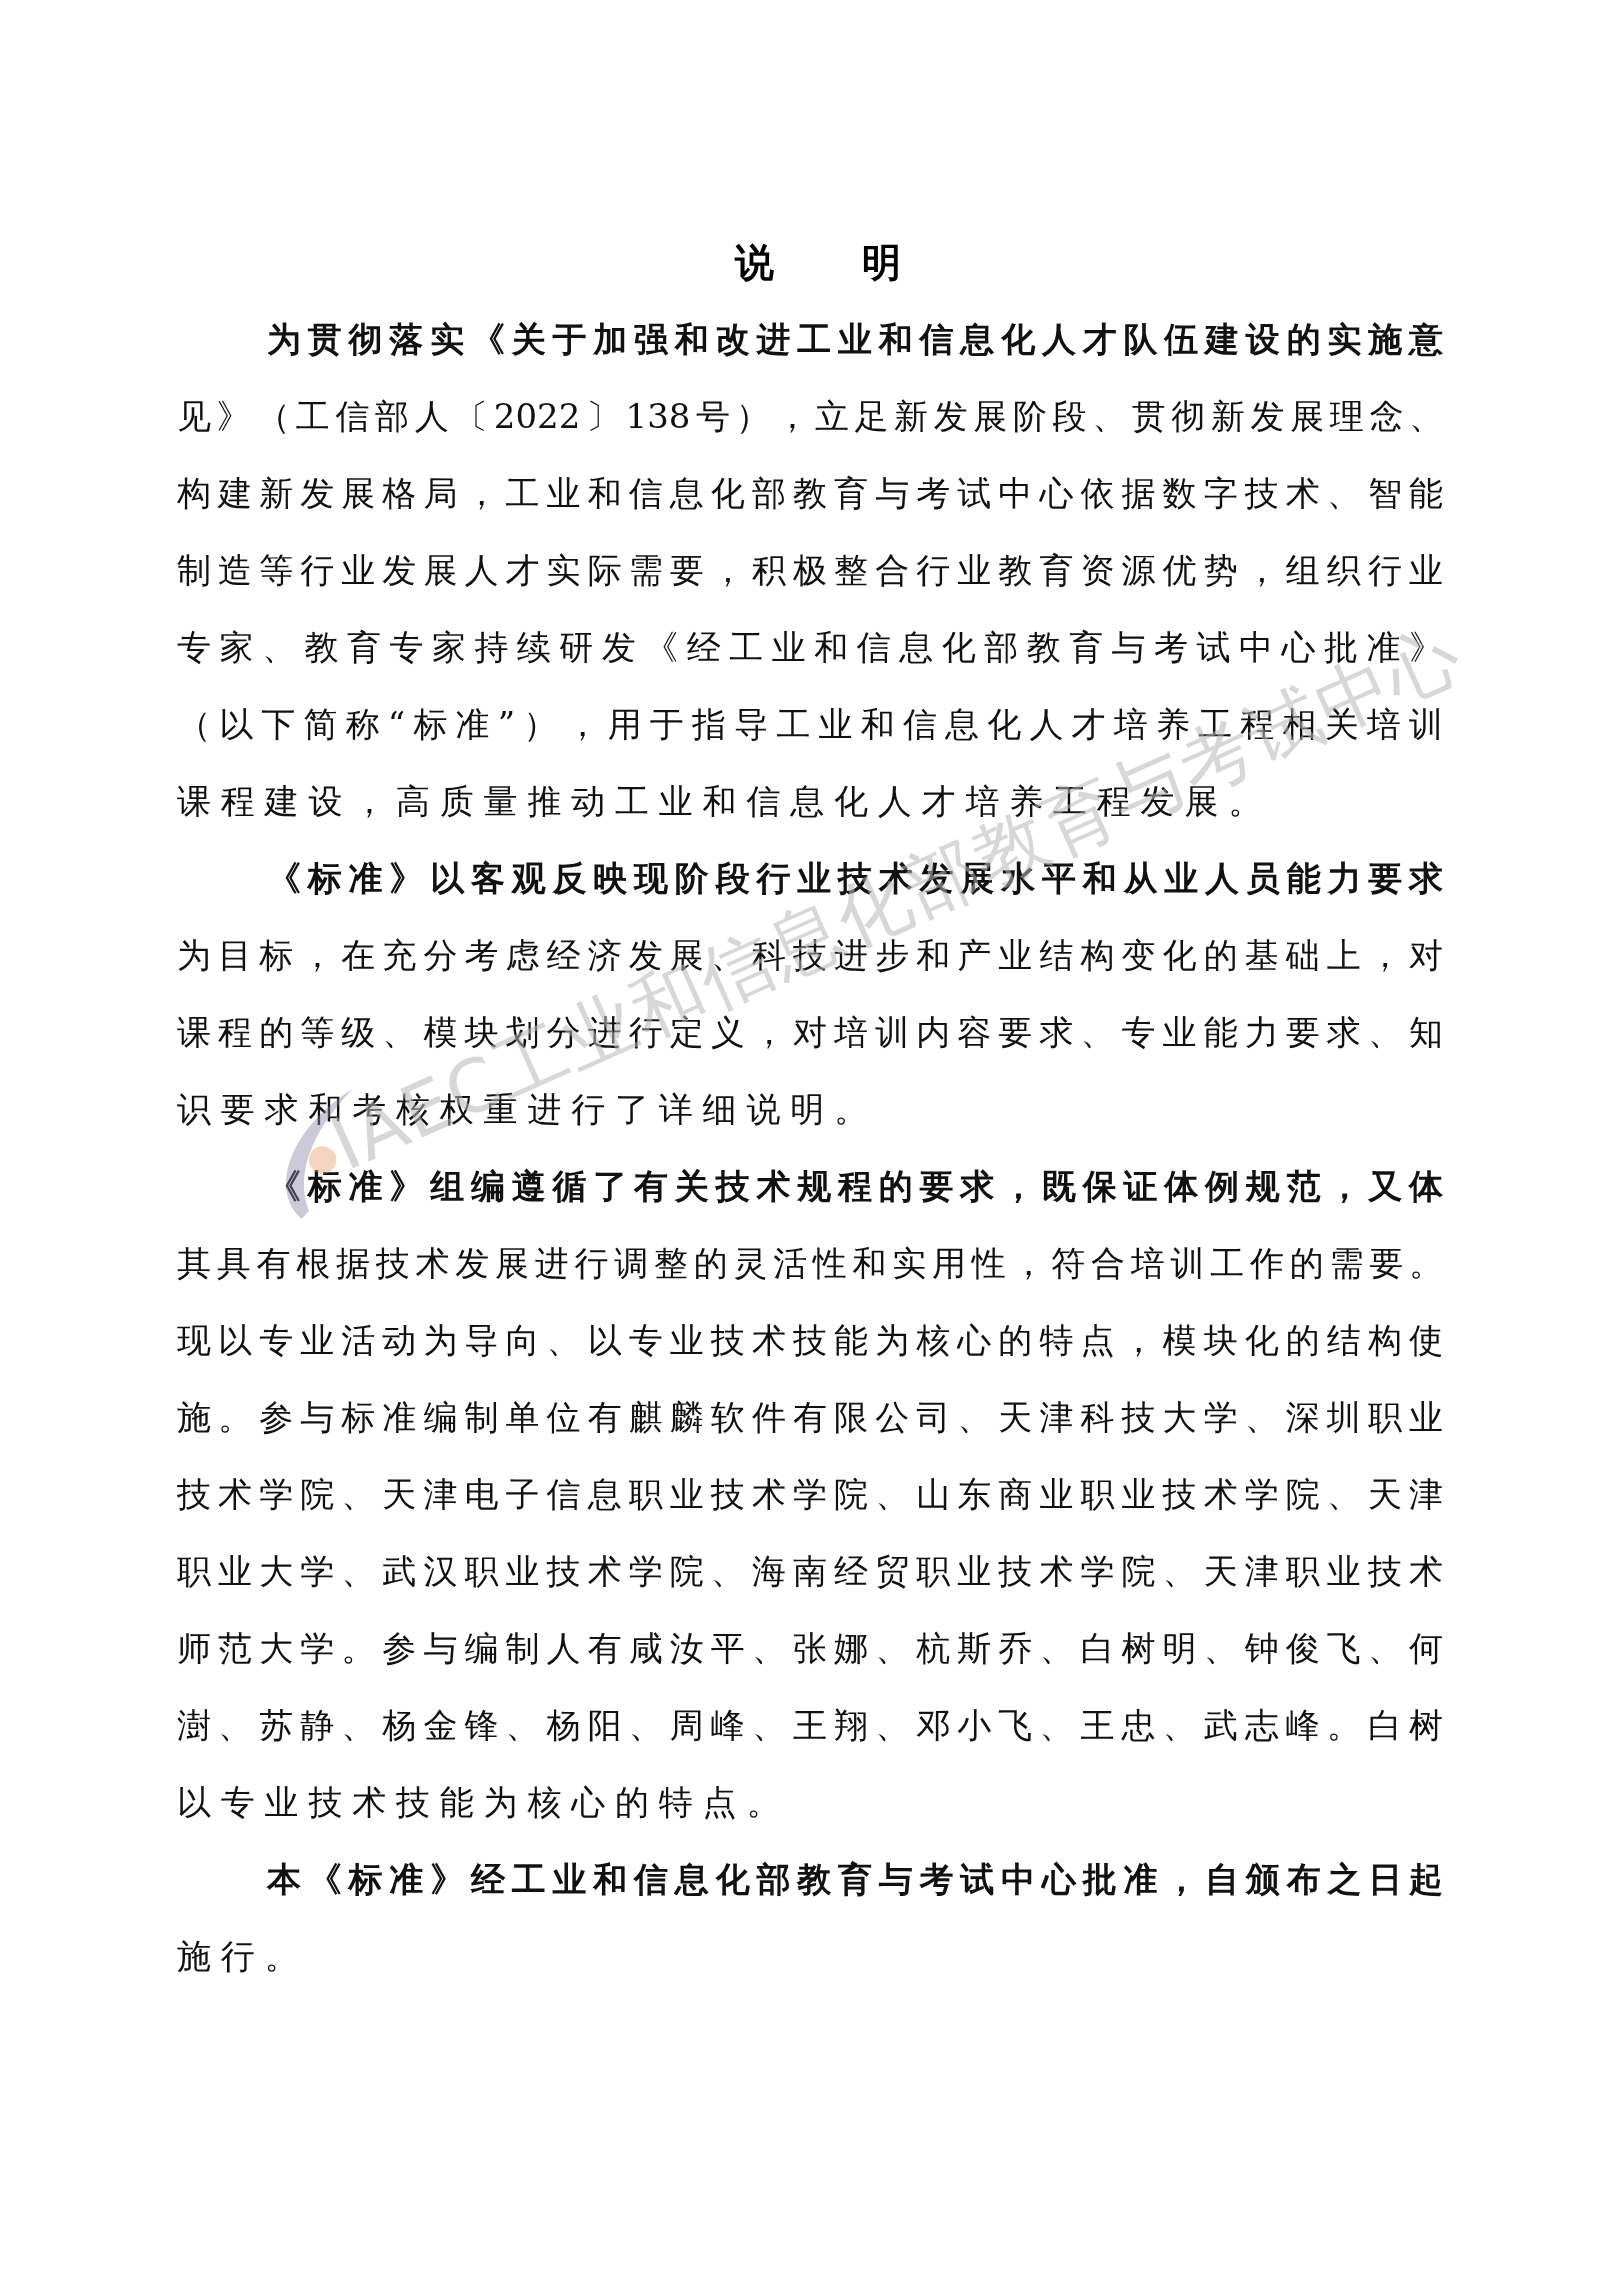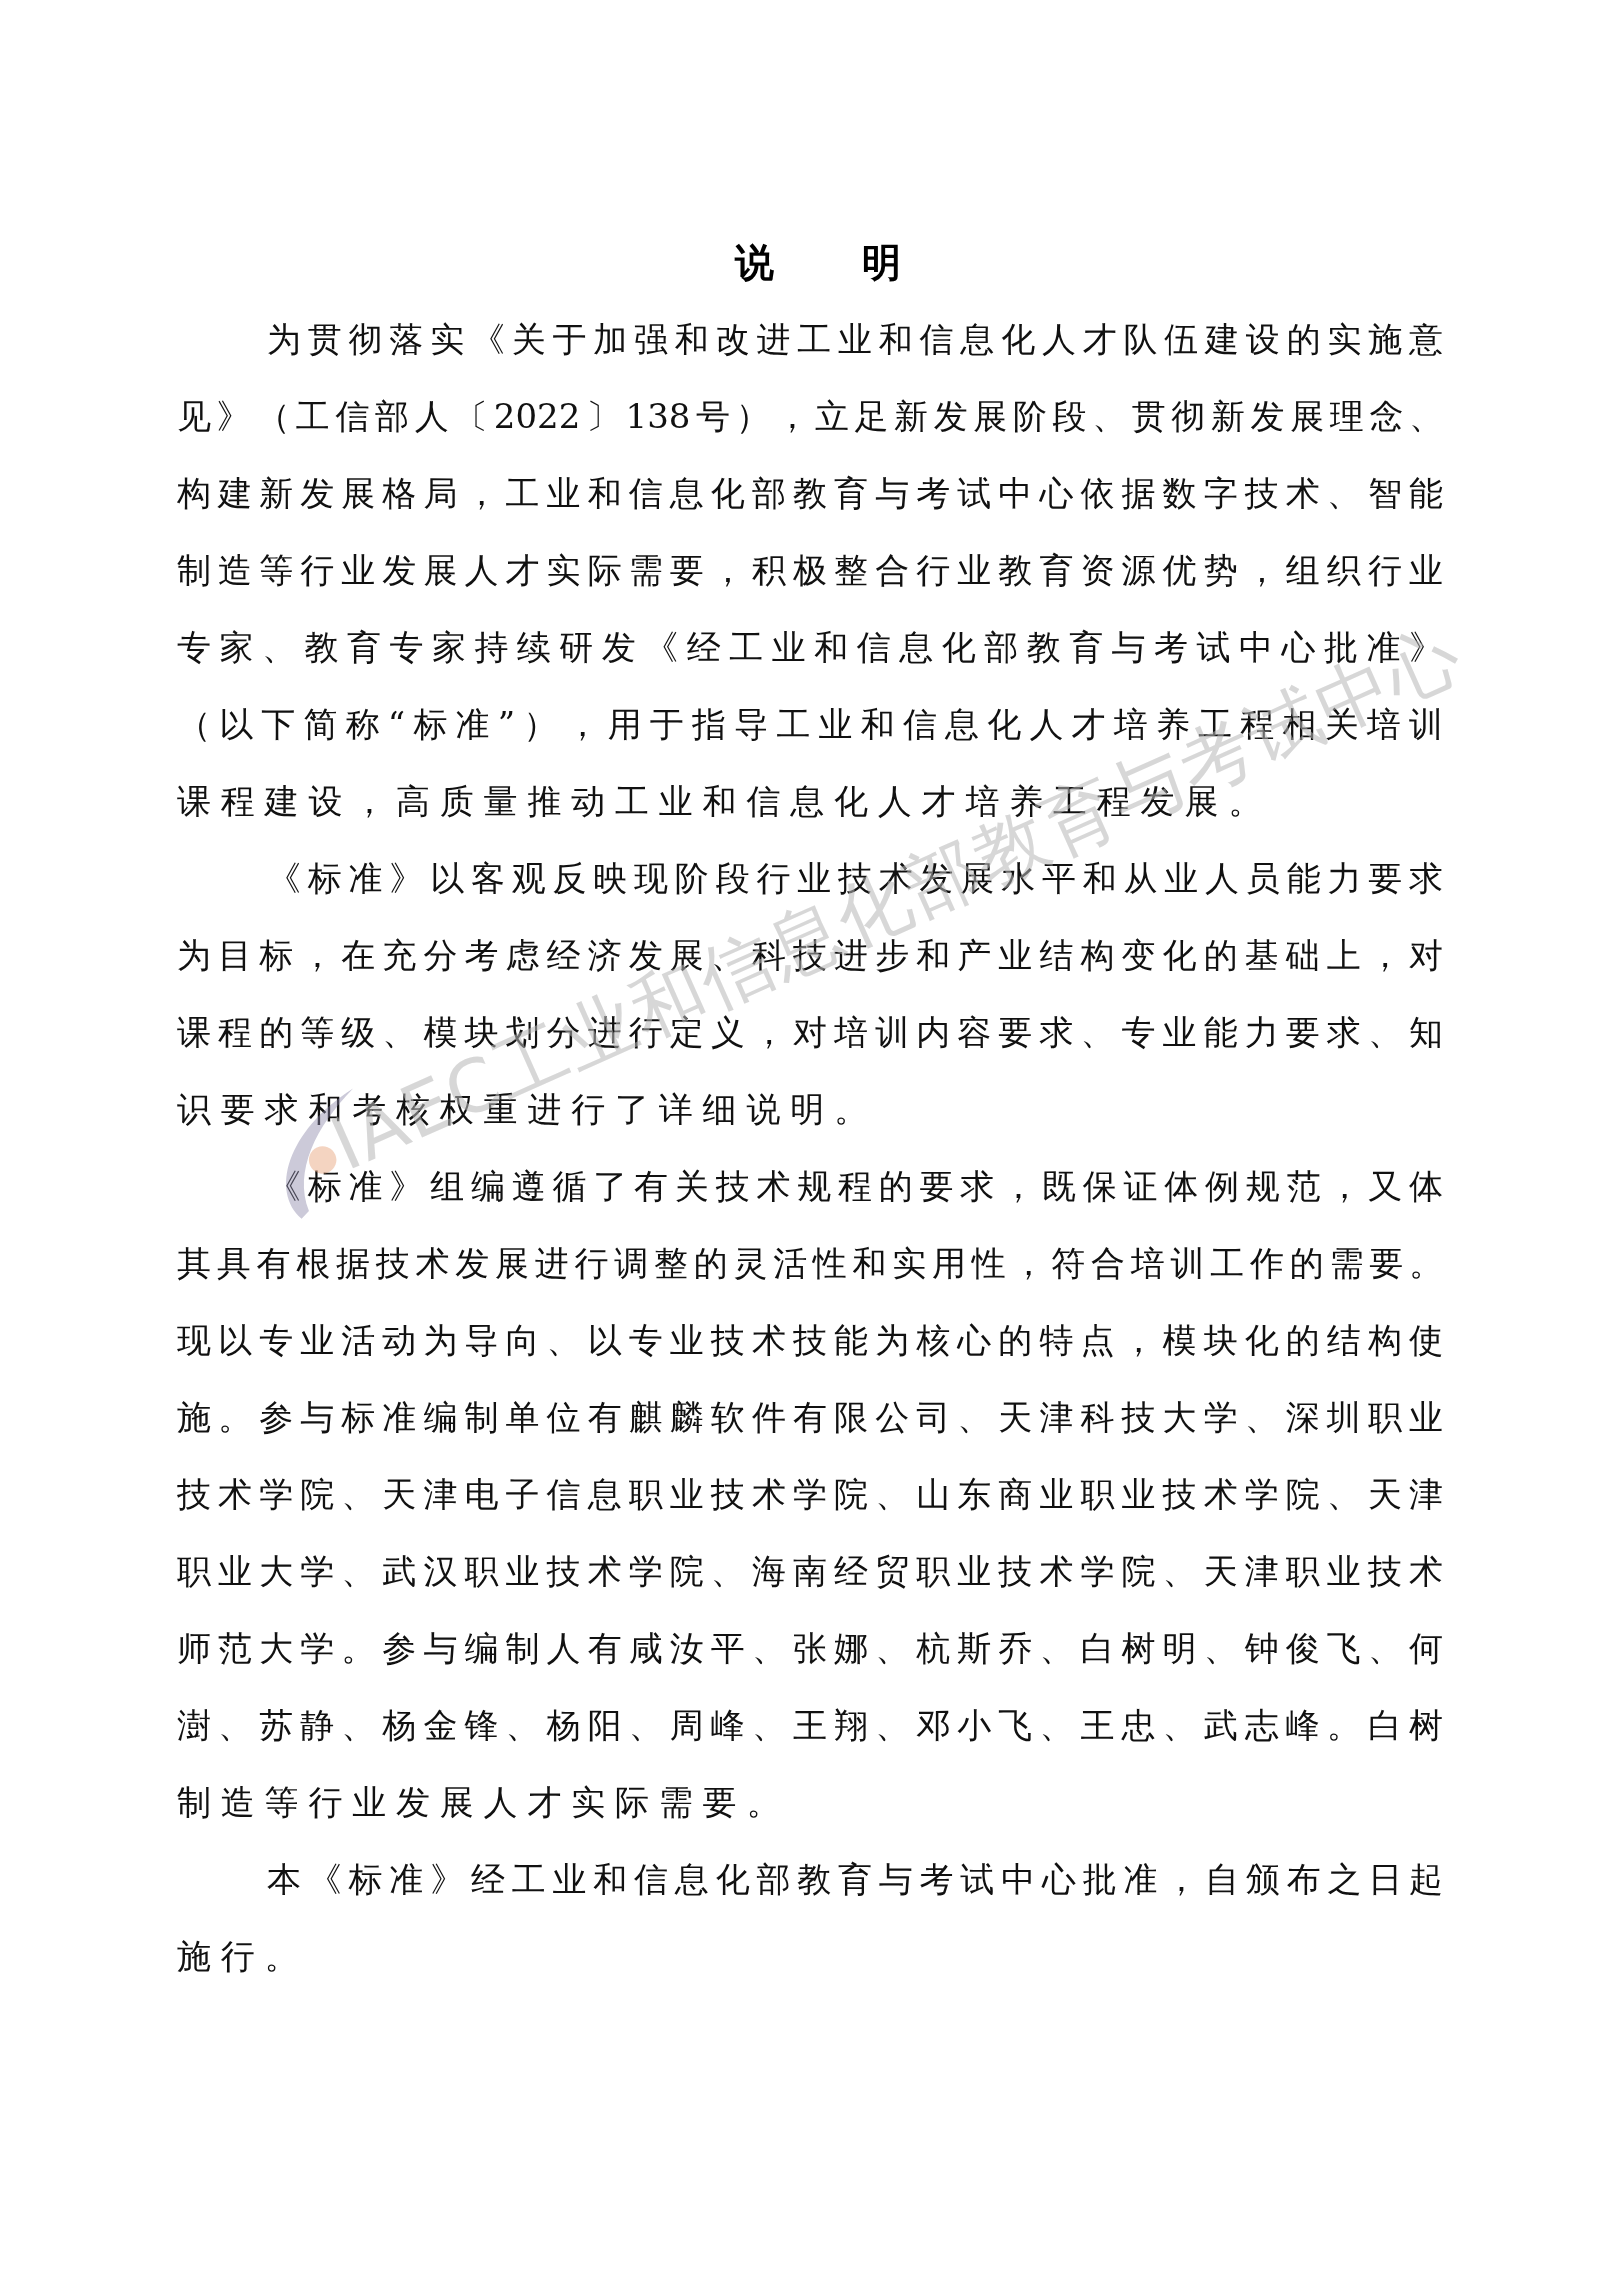--- a/index.html
+++ b/index.html
@@ -49,21 +49,21 @@
       font-size: 34px;
       white-space: nowrap;
       text-align: justify;
       text-align-last: justify;
       overflow: visible;
     }
     .line.last {
       text-align-last: left;
       letter-spacing: 9.8px;
     }
-    .line.indent { padding-left: 90px; }
+    .line.indent { padding-left: 90px; font-weight: bold; }
     .watermark {
       position: absolute;
       left: 294px;
       top: 1108px;
       width: 1078px;
       height: 137px;
       transform: rotate(-24deg);
       transform-origin: 0 100%;
       pointer-events: none;
       opacity: 0.55;
@@ -120,21 +120,21 @@
       <div class="line">其具有根据技术发展进行调整的灵活性和实用性，符合培训工作的需要。</div>
       <div class="line">现以专业活动为导向、以专业技术技能为核心的特点，模块化的结构使</div>
     </div>
 
     <div>
       <div class="line">施。参与标准编制单位有麒麟软件有限公司、天津科技大学、深圳职业</div>
       <div class="line">技术学院、天津电子信息职业技术学院、山东商业职业技术学院、天津</div>
       <div class="line">职业大学、武汉职业技术学院、海南经贸职业技术学院、天津职业技术</div>
       <div class="line">师范大学。参与编制人有咸汝平、张娜、杭斯乔、白树明、钟俊飞、何</div>
       <div class="line">澍、苏静、杨金锋、杨阳、周峰、王翔、邓小飞、王忠、武志峰。白树</div>
-      <div class="line last">制造等行业发展人才实际需要。</div>
+      <div class="line last">以专业技术技能为核心的特点。</div>
     </div>
 
     <div>
       <div class="line indent">本《标准》经工业和信息化部教育与考试中心批准，自颁布之日起</div>
       <div class="line last">施行。</div>
     </div>
   </div>
 
   <div class="watermark">
     <svg class="wm-logo" viewBox="0 0 150 120" width="147" height="118">

